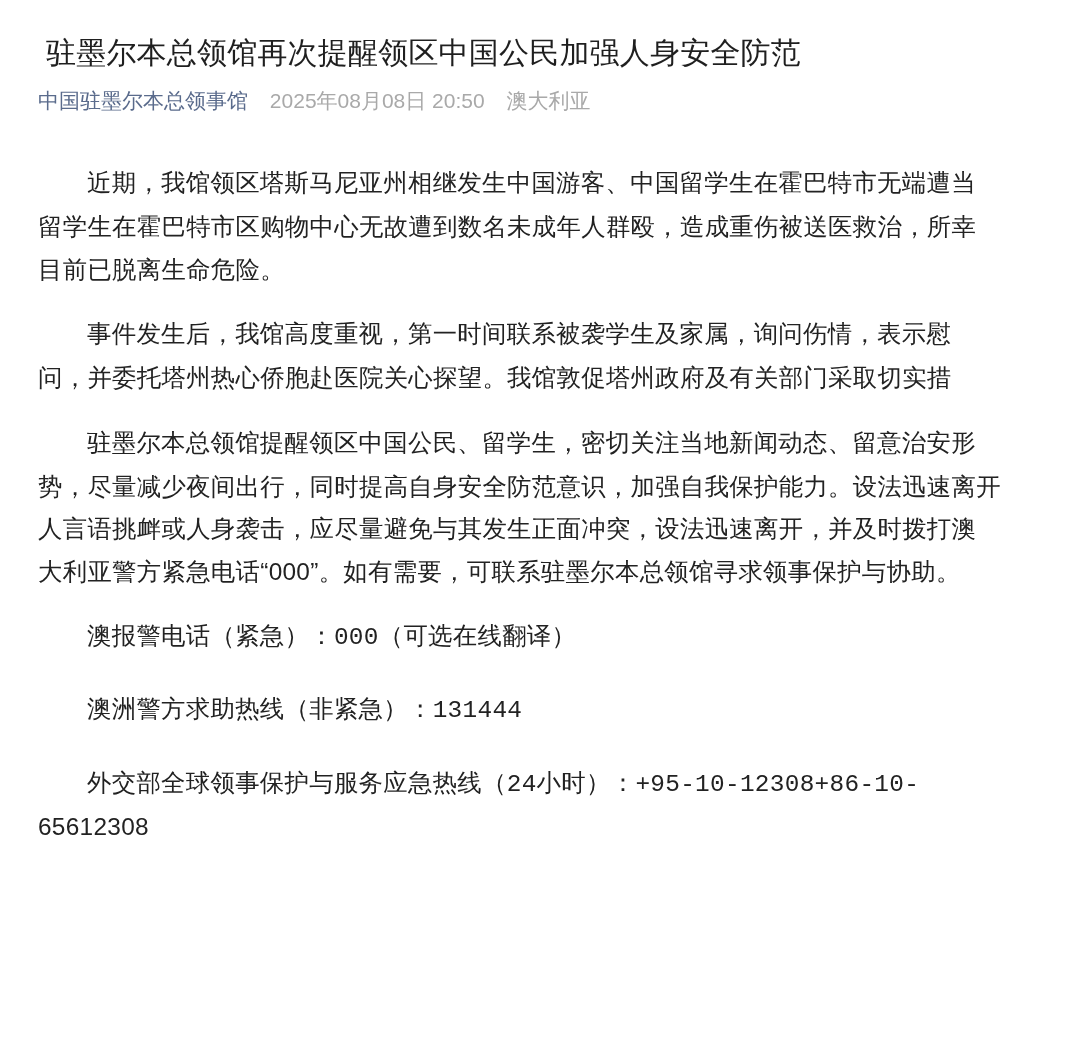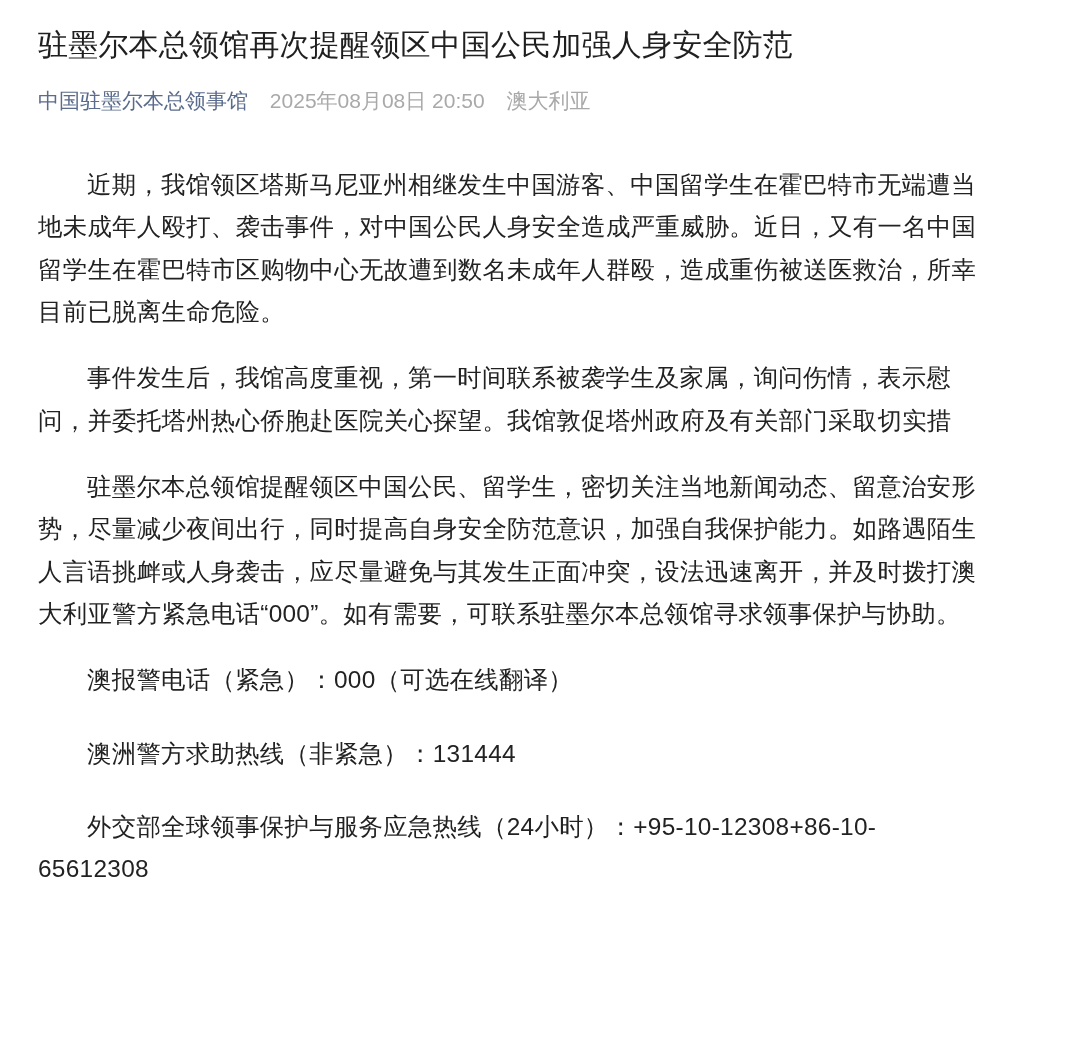--- a/index.html
+++ b/index.html
@@ -18,21 +18,21 @@
   .article {
     position: absolute;
     left: 38px;
     top: 0;
     width: 1000px;
   }
   .title {
     position: absolute;
     left: 0;
     top: 24px;
-    margin: 0;
+    margin: 8px;
     font-size: 30px;
     line-height: 42px;
     font-weight: normal;
     color: #1f1f1f;
     white-space: nowrap;
     letter-spacing: 0.2px;
   }
   .meta {
     position: absolute;
     left: 0;
@@ -61,20 +61,21 @@
     color: #222222;
   }
   .line {
     height: 42.4px;
     line-height: 42.4px;
     white-space: nowrap;
     letter-spacing: 0.3px;
   }
   .line.indent {
     padding-left: 49px;
+    font-family: Liberation Mono, monospace;
   }
   .para {
     margin: 0 0 23.8px 0;
   }
   .contact {
     margin: 0 0 31px 0;
   }
 </style>
 </head>
 <body>
@@ -84,33 +85,32 @@
 
   <div class="meta">
     <span class="source">中国驻墨尔本总领事馆</span>
     <span class="date">2025年08月08日 20:50</span>
     <span class="location">澳大利亚</span>
   </div>
 
   <div class="body">
     <div class="para">
       <div class="line indent">近期，我馆领区塔斯马尼亚州相继发生中国游客、中国留学生在霍巴特市无端遭当</div>
-      <div class="line">地未成年人殴打、袭击事件，对中国公民人身安全造成严重威胁。近日，又有一名中国</div>
       <div class="line">留学生在霍巴特市区购物中心无故遭到数名未成年人群殴，造成重伤被送医救治，所幸</div>
       <div class="line">目前已脱离生命危险。</div>
     </div>
 
     <div class="para">
       <div class="line indent">事件发生后，我馆高度重视，第一时间联系被袭学生及家属，询问伤情，表示慰</div>
       <div class="line">问，并委托塔州热心侨胞赴医院关心探望。我馆敦促塔州政府及有关部门采取切实措</div>
     </div>
 
     <div class="para">
       <div class="line indent">驻墨尔本总领馆提醒领区中国公民、留学生，密切关注当地新闻动态、留意治安形</div>
-      <div class="line">势，尽量减少夜间出行，同时提高自身安全防范意识，加强自我保护能力。如路遇陌生</div>
+      <div class="line">势，尽量减少夜间出行，同时提高自身安全防范意识，加强自我保护能力。设法迅速离开</div>
       <div class="line">人言语挑衅或人身袭击，应尽量避免与其发生正面冲突，设法迅速离开，并及时拨打澳</div>
       <div class="line">大利亚警方紧急电话“000”。如有需要，可联系驻墨尔本总领馆寻求领事保护与协助。</div>
     </div>
 
     <div class="contact">
       <div class="line indent">澳报警电话（紧急）：000（可选在线翻译）</div>
     </div>
 
     <div class="contact">
       <div class="line indent">澳洲警方求助热线（非紧急）：131444</div>

